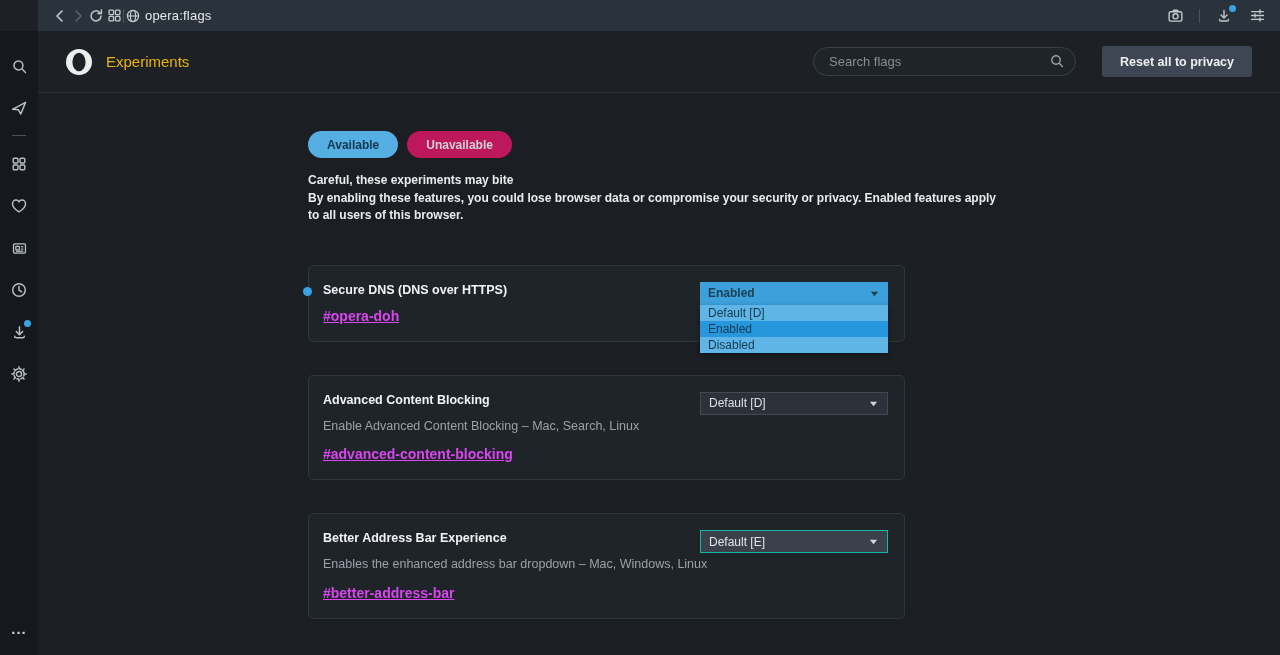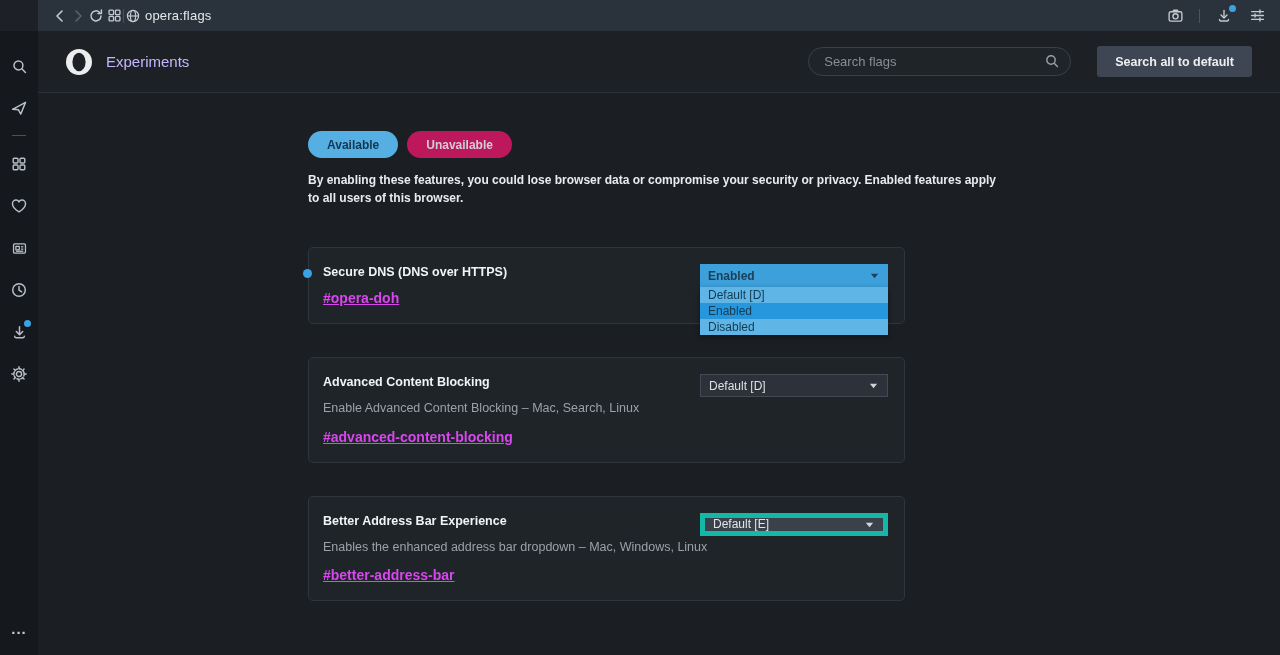--- a/index.html
+++ b/index.html
@@ -30,21 +30,21 @@
   }
   .sb-item { width:38px; height:42px; display:flex; align-items:center; justify-content:center; color:#b9c0c7; cursor:pointer; position:relative; }
   .sb-divider { width:14px; height:1px; background:#4a525b; margin:6px 0 7px 0; }
   .sb-more { position:absolute; bottom:18px; left:0; width:38px; display:flex; justify-content:center; color:#c7ccd1; font-size:15px; letter-spacing:1px; cursor:pointer; font-weight:bold; }
   
   .main { flex:1; display:flex; flex-direction:column; background:#1b1f24; }
   .page-header {
     height:62px; display:flex; align-items:center; padding-left:27px;
     background:#1d2126; border-bottom:1px solid #2a3037; position:relative;
   }
-  .page-title { font-size:15px; color:#c4b5fd; margin-left:13px; font-weight:400; }
+  .page-title { font-size:15px; color:#eab308; margin-left:13px; font-weight:400; }
   .search-wrap { position:relative; margin-left:auto; }
   .search-input {
     width:263px; height:29px; border-radius:15px; border:1px solid #3a4149; background:#1f2429;
     color:#dfe2e5; font-size:13px; padding:0 36px 0 15px; outline:none; font-family:"Liberation Sans",sans-serif;
   }
   .search-input::placeholder { color:#878e96; }
   .search-glyph { position:absolute; right:11px; top:6px; color:#9aa1a8; }
   .reset-btn {
     margin-left:26px; margin-right:28px; height:31px; padding:0 18px; background:#3e4653; border:none;
     border-radius:3px; color:#edeff1; font-size:12.5px; font-weight:bold; cursor:pointer;
@@ -66,21 +66,21 @@
   }
   .flag-title { font-size:12.5px; font-weight:bold; color:#f1f3f5; }
   .flag-desc { margin-top:11px; width:462px; font-size:12.5px; color:#9ba1a8; line-height:17.5px; }
   .flag-link { display:inline-block; margin-top:11px; font-size:14px; font-weight:bold; color:#d946ef; text-decoration:underline; cursor:pointer; }
   .mod-dot { position:absolute; left:-6px; top:21px; width:9px; height:9px; border-radius:50%; background:#38a2e2; }
   .flag-select {
     position:absolute; right:16px; top:16px; width:188px; height:23px; display:flex; align-items:center;
     padding:0 8px; font-size:12px; cursor:pointer;
   }
   .sel-gray  { background:#2c323a; border:1px solid #434a53; color:#dde0e4; }
-  .sel-gray2 { background:#3a414b; border:5px solid #14b8a6; color:#e2e5e8; }
+  .sel-gray2 { background:#3a414b; border:1px solid #14b8a6; color:#e2e5e8; }
   .sel-open  { background:#3da0da; color:#1b4156; font-weight:bold; }
   .sel-caret { margin-left:auto; display:flex; }
   .dd-menu { position:absolute; right:16px; top:39px; width:188px; background:#5fb6e6; z-index:5; box-shadow:0 2px 5px rgba(0,0,0,.4); }
   .dd-option { height:16px; display:flex; align-items:center; padding-left:8px; font-size:12px; color:#143a52; cursor:pointer; }
   .dd-option.selected { background:#2697dd; }
   svg { display:block; }
 </style>
 </head>
 <body>
 
@@ -223,31 +223,32 @@
       <span class="page-title">Experiments</span>
       <span class="search-wrap">
         <input class="search-input" type="text" placeholder="Search flags" style="">
         <span class="search-glyph">
           <svg width="16" height="16" viewBox="0 0 16 16" fill="none" stroke="currentColor" stroke-width="1.4" stroke-linecap="round">
               <circle cx="7" cy="7" r="4.2"></circle>
               <path d="M10.2 10.2 L13.4 13.4"></path>
             </svg>
         </span>
       </span>
-      <button class="reset-btn">Search all to default</button>
+      <button class="reset-btn">Reset all to privacy</button>
     </div>
 
     <div class="content">
 
       <div class="tabs">
         <div class="tab-pill tab-available">Available</div>
         <div class="tab-pill tab-unavailable">Unavailable</div>
       </div>
 
       <div class="warning">
+        <div>Careful, these experiments may bite</div>
         <div>By enabling these features, you could lose browser data or compromise your security or privacy. Enabled features apply to all users of this browser.</div>
       </div>
 
       <div class="cards">
 
         <div class="flag-card">
           <span class="mod-dot"></span>
           <div class="flag-title">Secure DNS (DNS over HTTPS)</div>
           <a class="flag-link">#opera-doh</a>
           <div class="flag-select sel-open">

